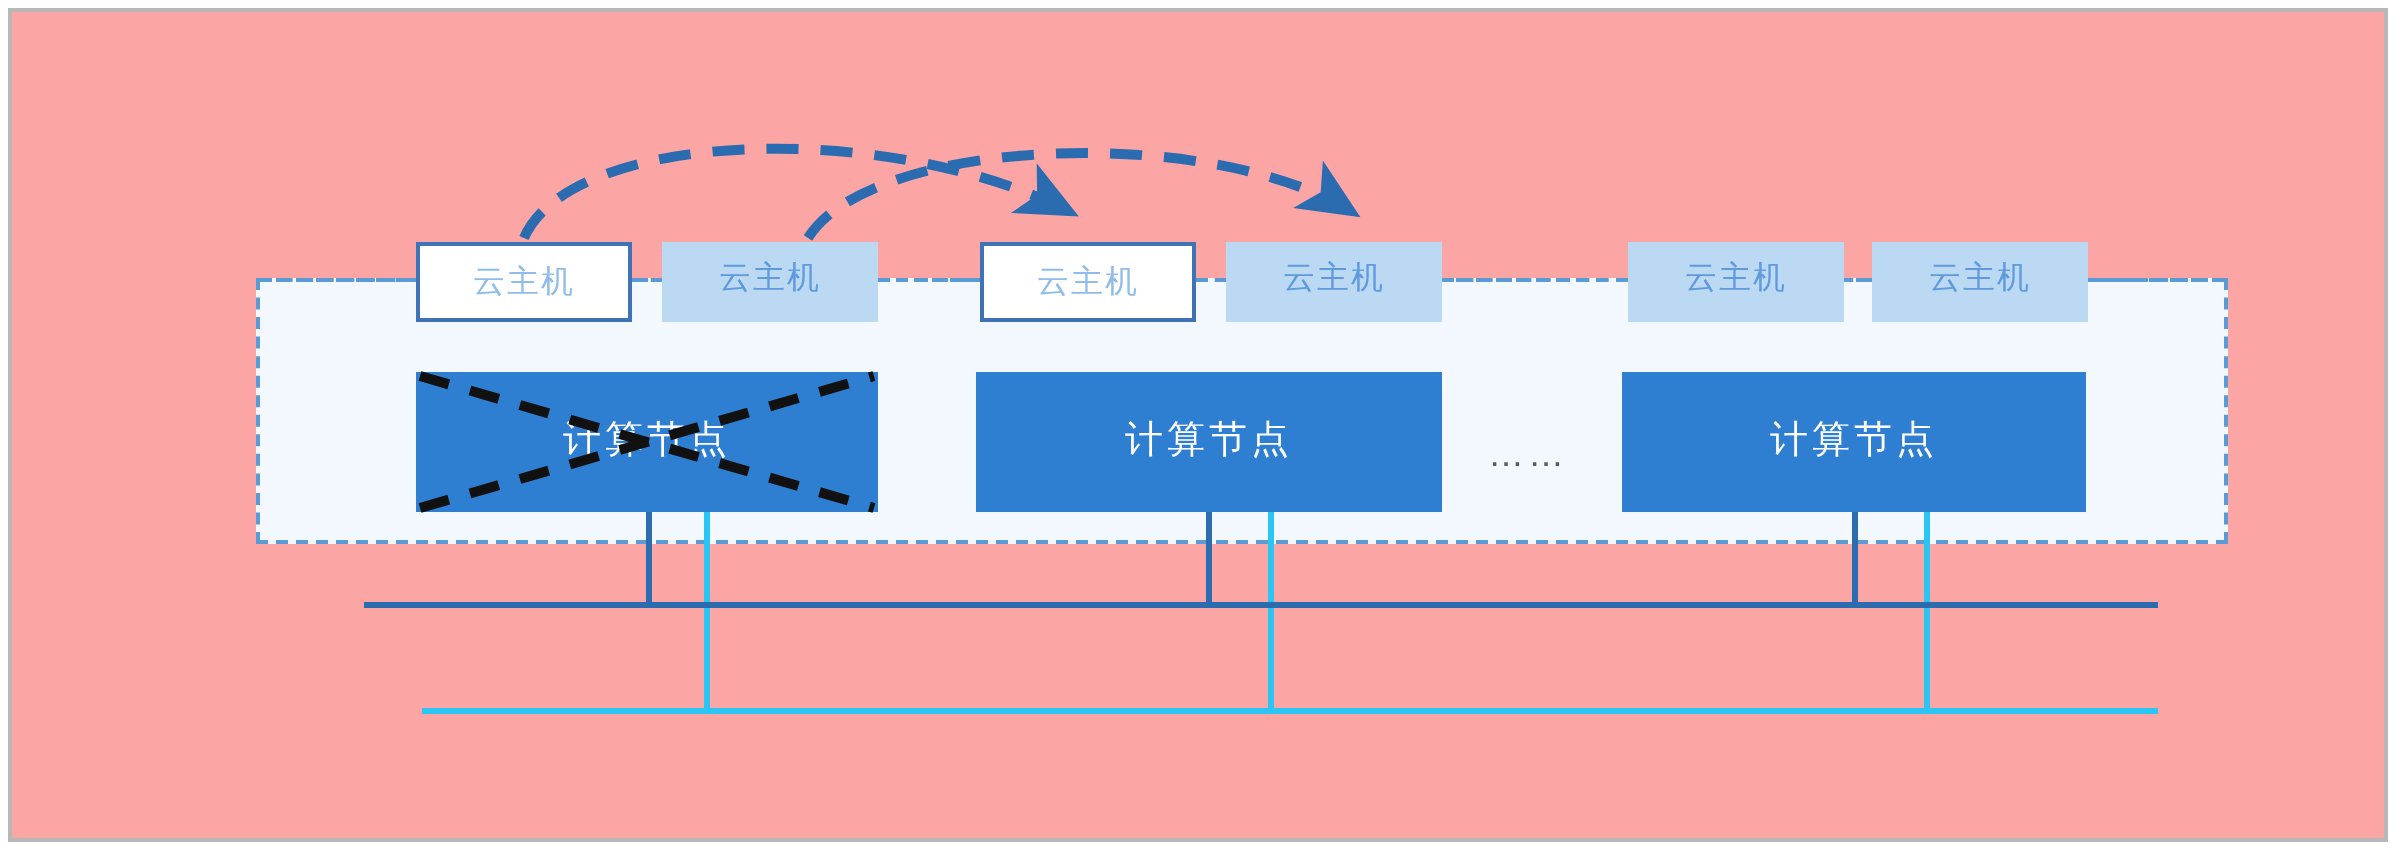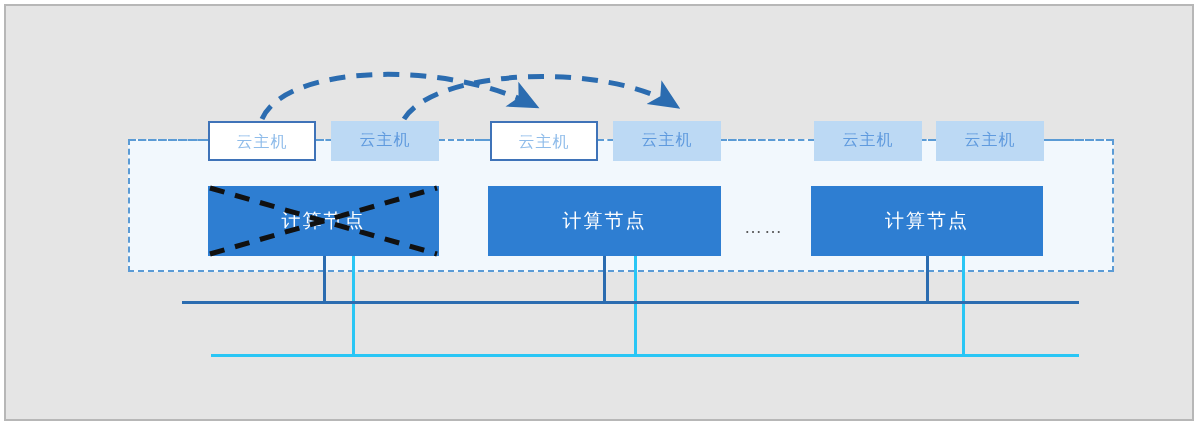--- a/index.html
+++ b/index.html
@@ -19,21 +19,21 @@
   }
   
   #frame {
     position: absolute;
     left: 4px;
     top: 4px;
     width: 1190px;
     height: 417px;
     border: 2px solid #b7b7b7;
     box-sizing: border-box;
-    background: #e5e5e5;
+    background: #fca5a5;
   }
 
   
   .cluster-region {
     position: absolute;
     left: 122px;
     top: 133px;
     width: 986px;
     height: 133px;
     box-sizing: border-box;

